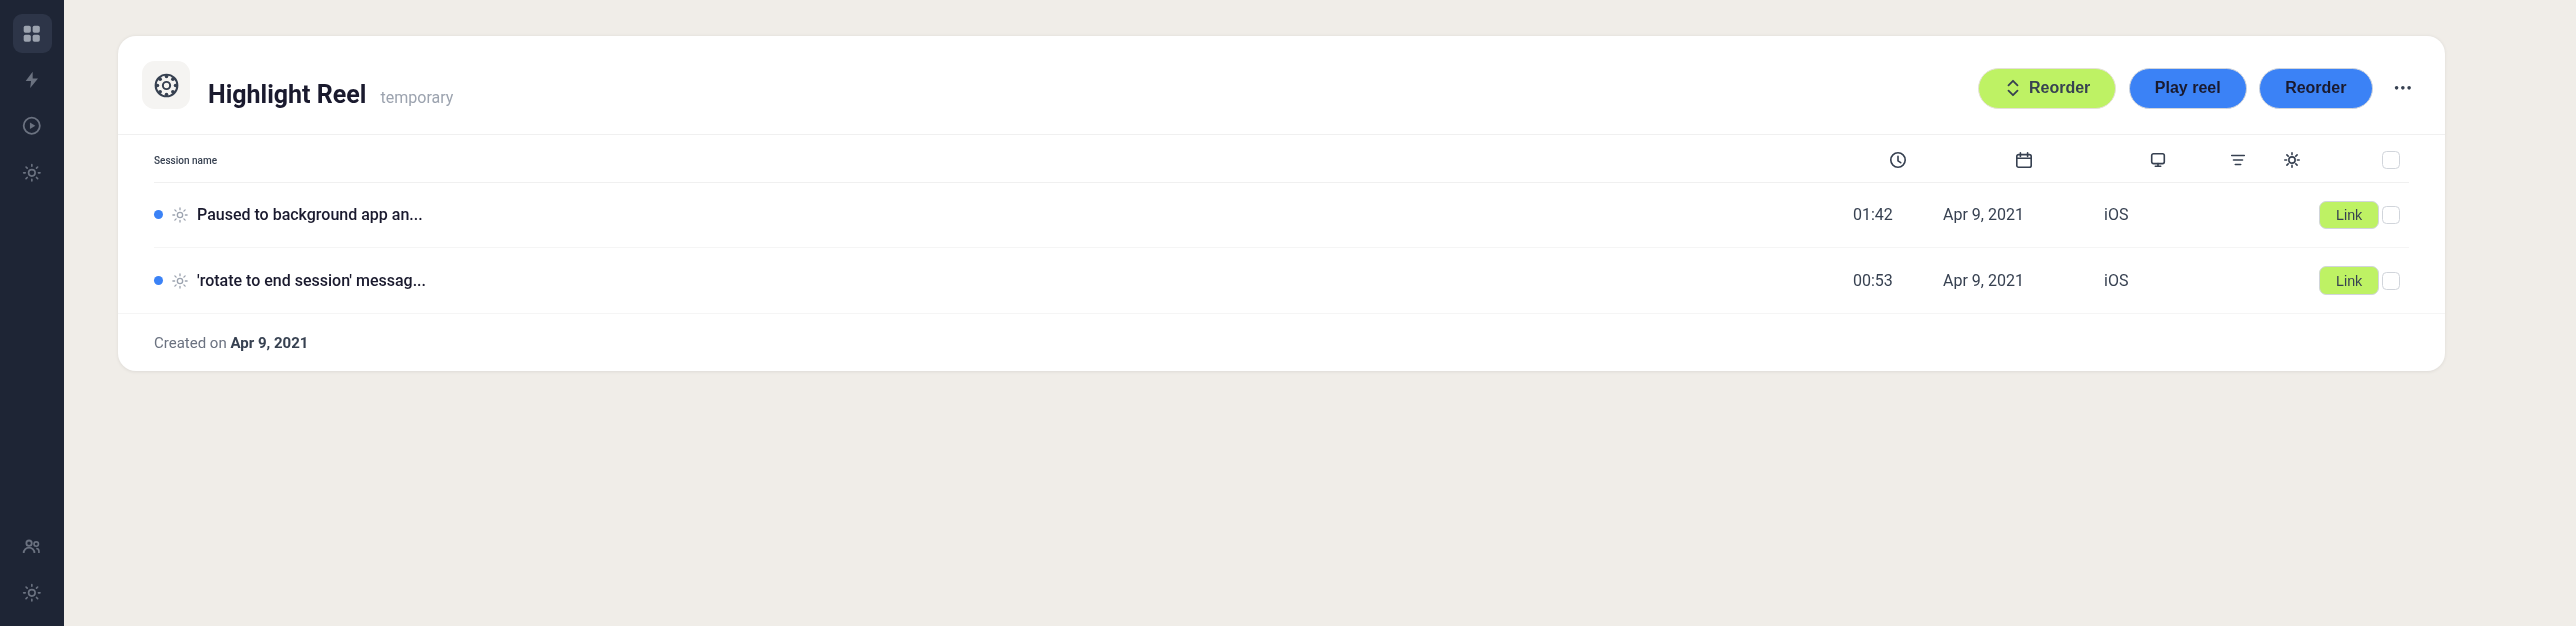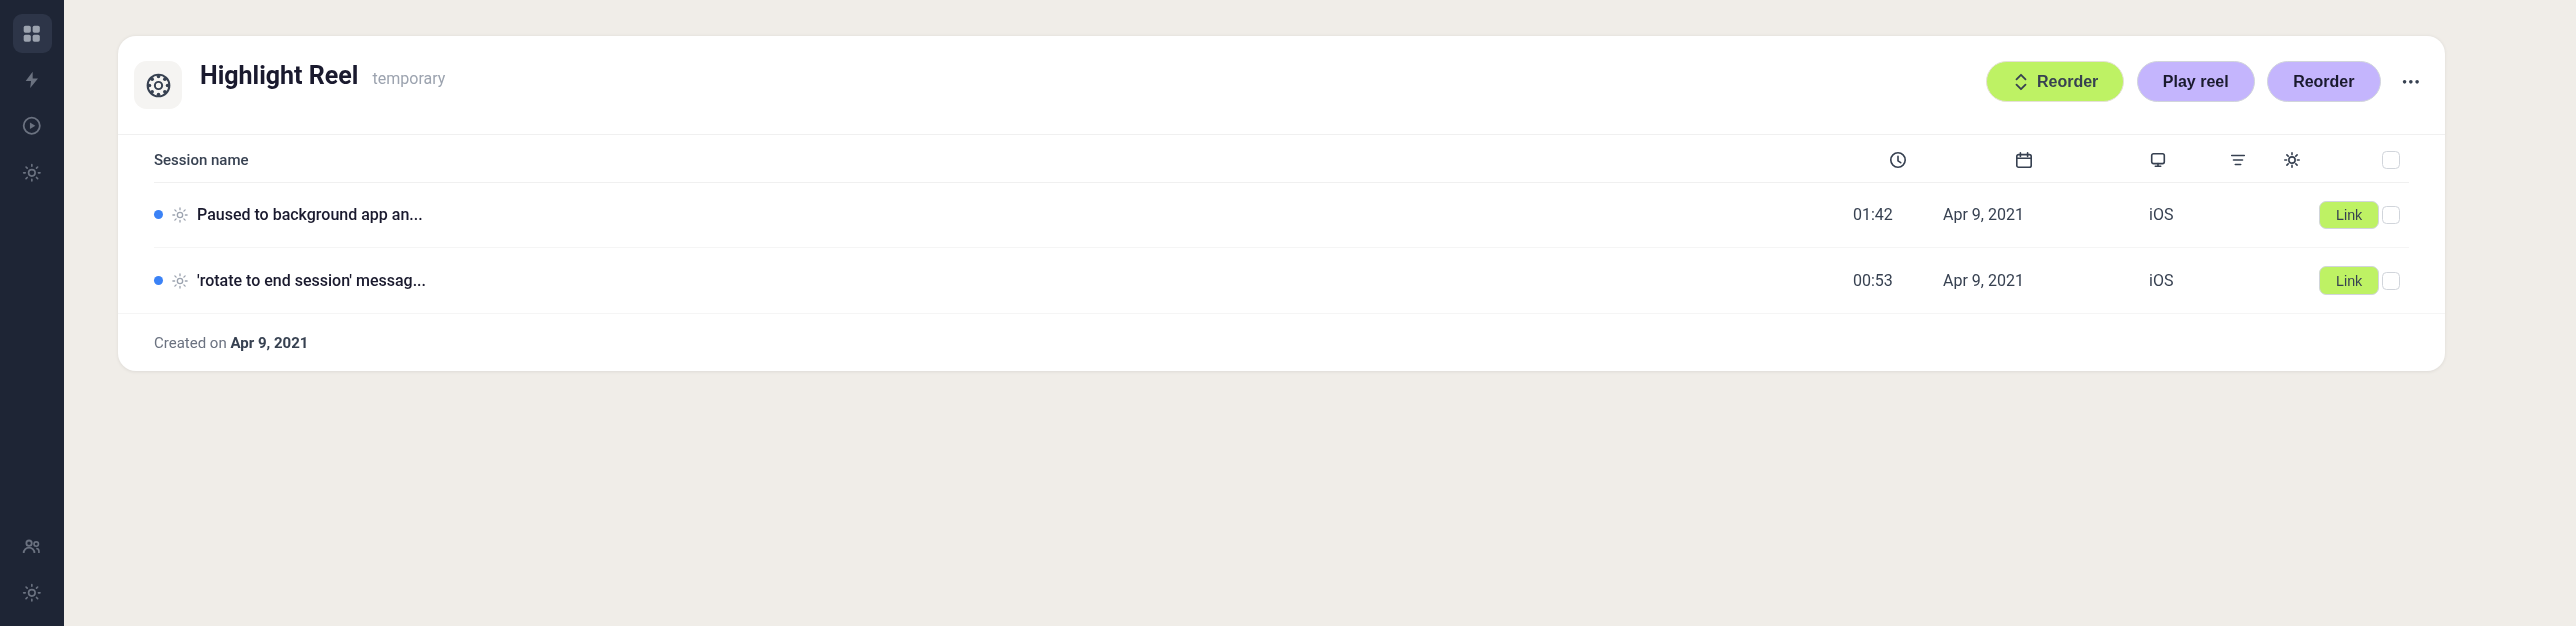--- a/index.html
+++ b/index.html
@@ -58,22 +58,22 @@
       width: 100%;
       max-width: 2327px;
       padding: 0;
       overflow: hidden;
       box-shadow: 0 0.9px 3.6px rgba(0,0,0,0.08);
     }
 
     
     .card-header {
       display: flex;
-      align-items: flex-start;
-      padding: 25px 16px;
+      align-items: flex-end;
+      padding: 25px 24px;
       border-bottom: 0.9px solid #f0f0f0;
       gap: 18px;
     }
     .header-icon-wrap {
       width: 48px;
       height: 48px;
       background: #f5f4f2;
       border-radius: 12.5px;
       display: flex;
       align-items: center;
@@ -101,21 +101,21 @@
     .btn {
       display: flex;
       align-items: center;
       gap: 7.2px;
       padding: 10.7px 25px;
       border-radius: 45px;
       font-size: 16px;
       font-weight: 600;
       cursor: pointer;
       border: 1.8px solid #d1d5db;
-      background: #c4b5fd;
+      background: #3b82f6;
       color: #1a1a2e;
       white-space: nowrap;
     }
     .btn-reorder {
       background: #bef264;
       border-color: #e5e0d8;
       color: #374151;
     }
     .btn-icon {
       width: 36px;
@@ -135,21 +135,21 @@
     .table-wrap {
       padding: 0 36px;
     }
     .table-header {
       display: grid;
       grid-template-columns: 1fr 90px 161px 107px 54px 54px auto 54px 36px;
       align-items: center;
       padding: 16px 0 12.5px 0;
       border-bottom: 0.9px solid #f0f0f0;
       color: #374151;
-      font-size: 15px;
+      font-size: 10px;
       font-weight: 500;
     }
     .table-row {
       display: grid;
       grid-template-columns: 1fr 90px 161px 107px 54px 54px auto 54px 36px;
       align-items: center;
       padding: 18px 0;
       border-bottom: 0.9px solid #f5f5f5;
       color: #374151;
       font-size: 16px;
@@ -176,21 +176,20 @@
       color: #1a1a2e;
     }
     .col-time {
       color: #374151;
     }
     .col-date {
       color: #374151;
     }
     .col-platform {
       color: #374151;
-      margin-left: 45px;
     }
     .col-icon {
       display: flex;
       align-items: center;
       justify-content: center;
       color: #9ca3af;
       font-size: 16px;
     }
     .link-btn {
       padding: 5.4px 16px;

